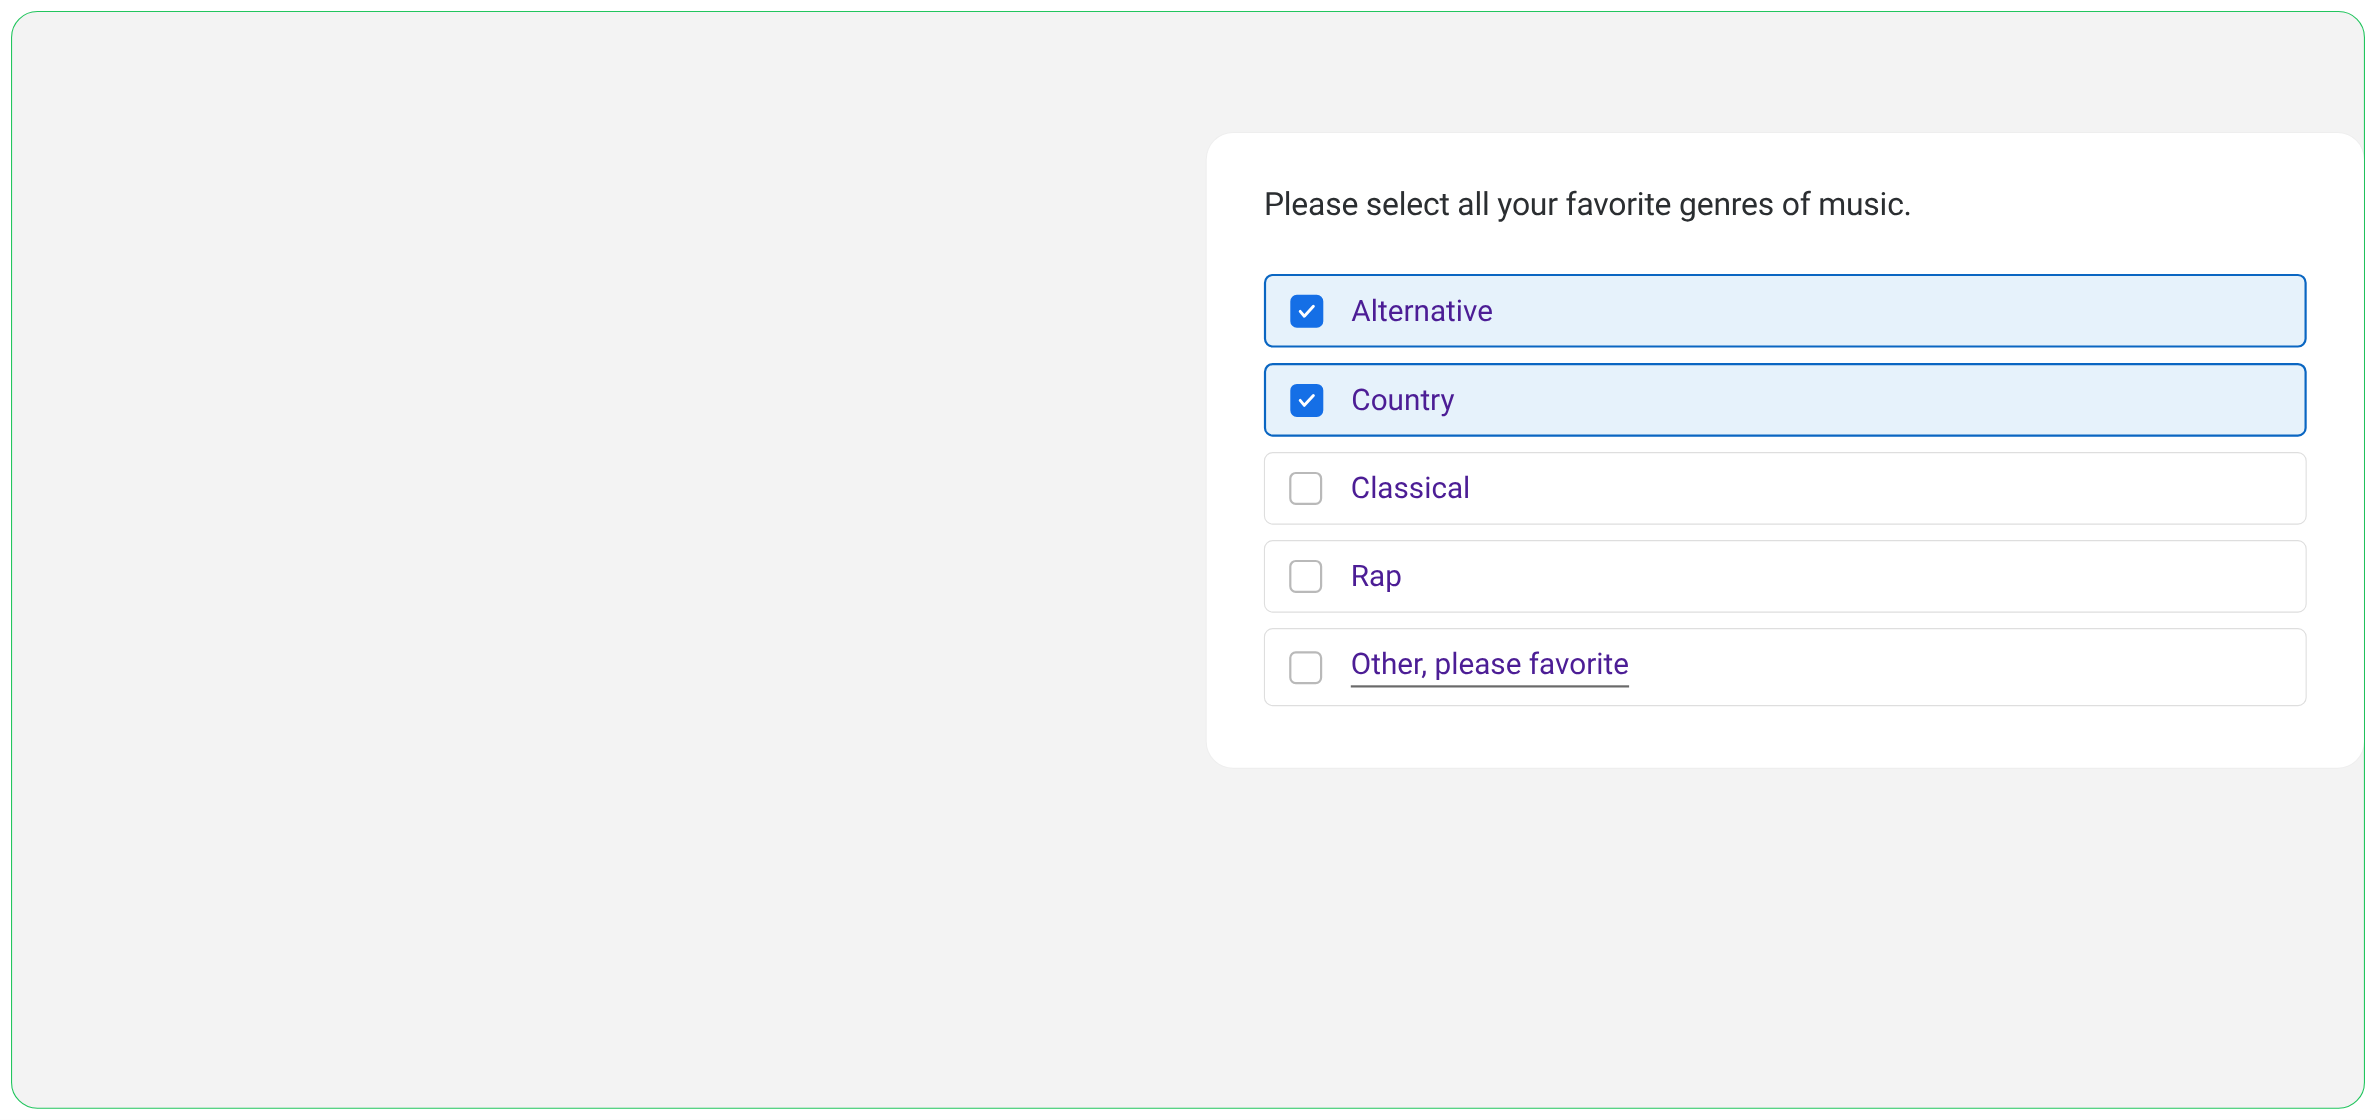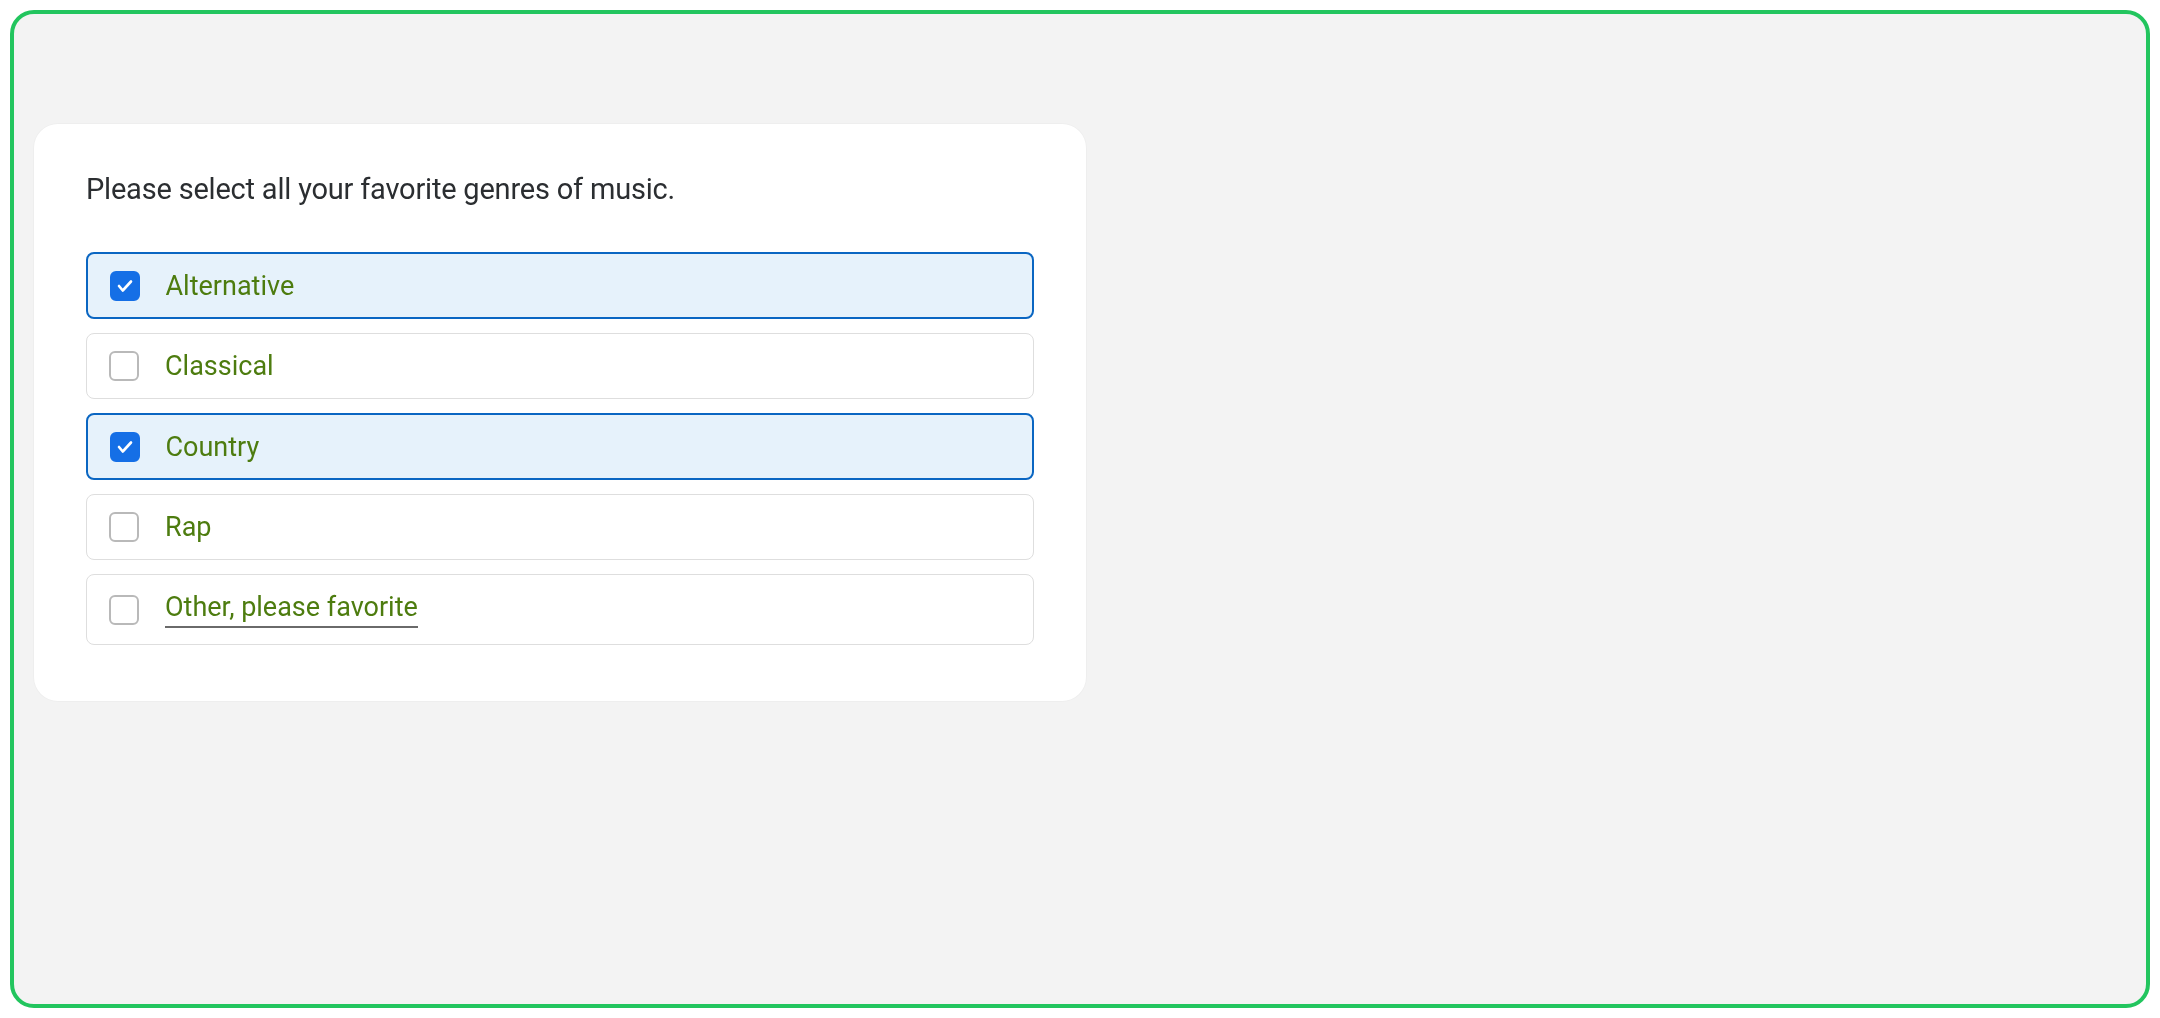--- a/index.html
+++ b/index.html
@@ -11,24 +11,24 @@
       font-family: -apple-system, BlinkMacSystemFont, "Segoe UI", Roboto, Helvetica, Arial, sans-serif;
       background: #ffffff;
       width: 2160px;
       height: 1018px;
       padding: 10px;
     }
     .outer-frame {
       width: 100%;
       height: 100%;
       background: #f3f3f3;
-      border: 4px solid #22c55e;
+      border: 1px solid #22c55e;
       border-radius: 24px;
       display: flex;
-      justify-content: flex-start;
+      justify-content: flex-end;
       align-items: flex-start;
       padding-top: 110px;
       padding-left: 20px;
     }
     .card {
       width: 1052px;
       background: #ffffff;
       border-radius: 24px;
       padding: 48px 52px 56px 52px;
       box-shadow: 0 0 0 1px rgba(0,0,0,0.02);
@@ -78,21 +78,21 @@
     .checkbox.checked svg {
       display: block;
     }
     .checkbox svg {
       display: none;
       width: 18px;
       height: 18px;
     }
     .option-label {
       font-size: 27px;
-      color: #4d7c0f;
+      color: #4c1d95;
       font-weight: 400;
     }
     .option-label.underlined {
       border-bottom: 2px solid #6a6a6a;
       padding-bottom: 3px;
     }
   </style>
 </head>
 <body>
 
@@ -103,34 +103,34 @@
 
       <div class="option-row checked">
         <div class="checkbox checked">
           <svg viewBox="0 0 24 24" fill="none" stroke="#ffffff" stroke-width="3.5" stroke-linecap="round" stroke-linejoin="round">
               <polyline points="4 12 9 18 20 6"></polyline>
             </svg>
         </div>
         <span class="option-label">Alternative</span>
       </div>
 
-      <div class="option-row">
-        <div class="checkbox">
-          
-        </div>
-        <span class="option-label">Classical</span>
-      </div>
-
       <div class="option-row checked">
         <div class="checkbox checked">
           <svg viewBox="0 0 24 24" fill="none" stroke="#ffffff" stroke-width="3.5" stroke-linecap="round" stroke-linejoin="round">
               <polyline points="4 12 9 18 20 6"></polyline>
             </svg>
         </div>
         <span class="option-label">Country</span>
+      </div>
+
+      <div class="option-row">
+        <div class="checkbox">
+          
+        </div>
+        <span class="option-label">Classical</span>
       </div>
 
 
       <div class="option-row">
         <div class="checkbox">
           
         </div>
         <span class="option-label">Rap</span>
       </div>
 

